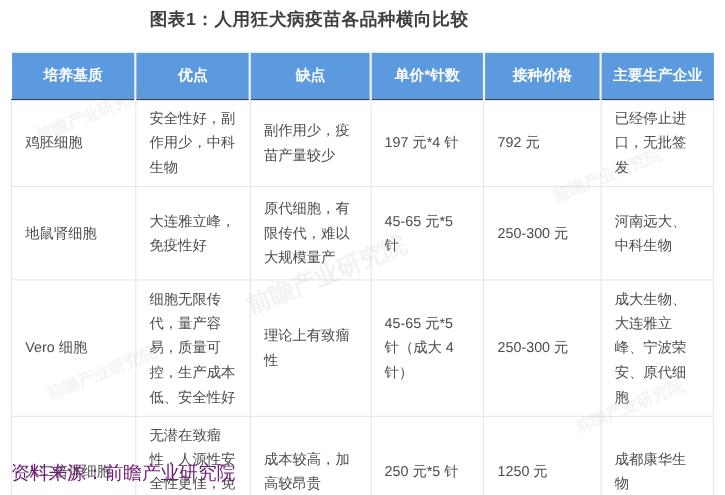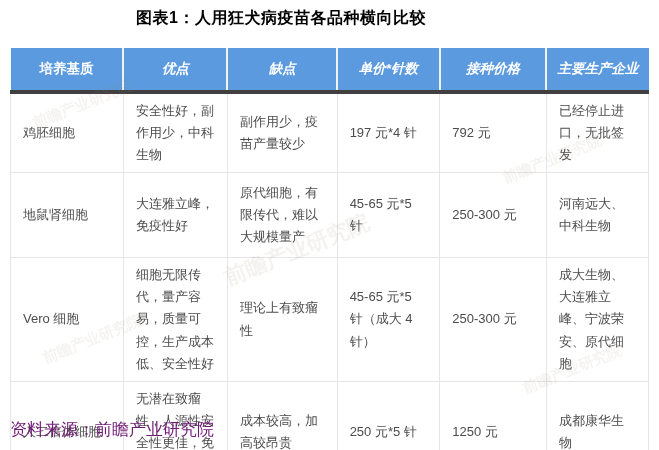--- a/index.html
+++ b/index.html
@@ -3,35 +3,35 @@
 <meta charset="utf-8">
 <style>
   html,body{margin:0;padding:0;}
   body{
     width:659px;height:450px;background:#ffffff;position:relative;overflow:hidden;
     font-family:"Liberation Sans","DejaVu Sans",sans-serif;
     -webkit-font-smoothing:antialiased;
   }
   .title{
     position:absolute;top:8px;left:0;width:562px;text-align:center;
-    font-size:16px;font-weight:bold;color:#000000;letter-spacing:0.5px;
+    font-size:16px;font-weight:bold;color:#404040;letter-spacing:0.5px;
   }
   .tbl-wrap{position:absolute;left:10px;top:48px;width:639px;}
   table{
     width:100%;border-collapse:collapse;table-layout:fixed;
     font-size:13px;color:#4c4c4c;
   }
   col.c0{width:17.7%}col.c1{width:16.3%}col.c2{width:17.2%}
   col.c3{width:16.1%}col.c4{width:16.7%}col.c5{width:16.0%}
   thead th{
     background:#5b9ade;color:#ffffff;font-size:13.5px;font-weight:bold;
     height:42px;text-align:center;vertical-align:middle;padding:0 4px;
-    border-bottom:4px solid #404040;
+    border-bottom:1px solid #404040;
   }
-  thead th + th{border-left:2px solid #f0f2f4;font-style:italic;}
+  thead th + th{border-left:2px solid #f0f2f4;}
   tbody td{
     border:1px solid #e4e6e9;vertical-align:middle;text-align:left;
     padding:6px 12px;line-height:1.7;background:#ffffff;
     word-break:break-all;
   }
   tbody tr.r0 td{height:60px;}
   tbody tr.r1 td{height:72px;}
   tbody tr.r2 td{height:100px;}
   tbody tr.r3 td{height:74px;}
   .footer{

